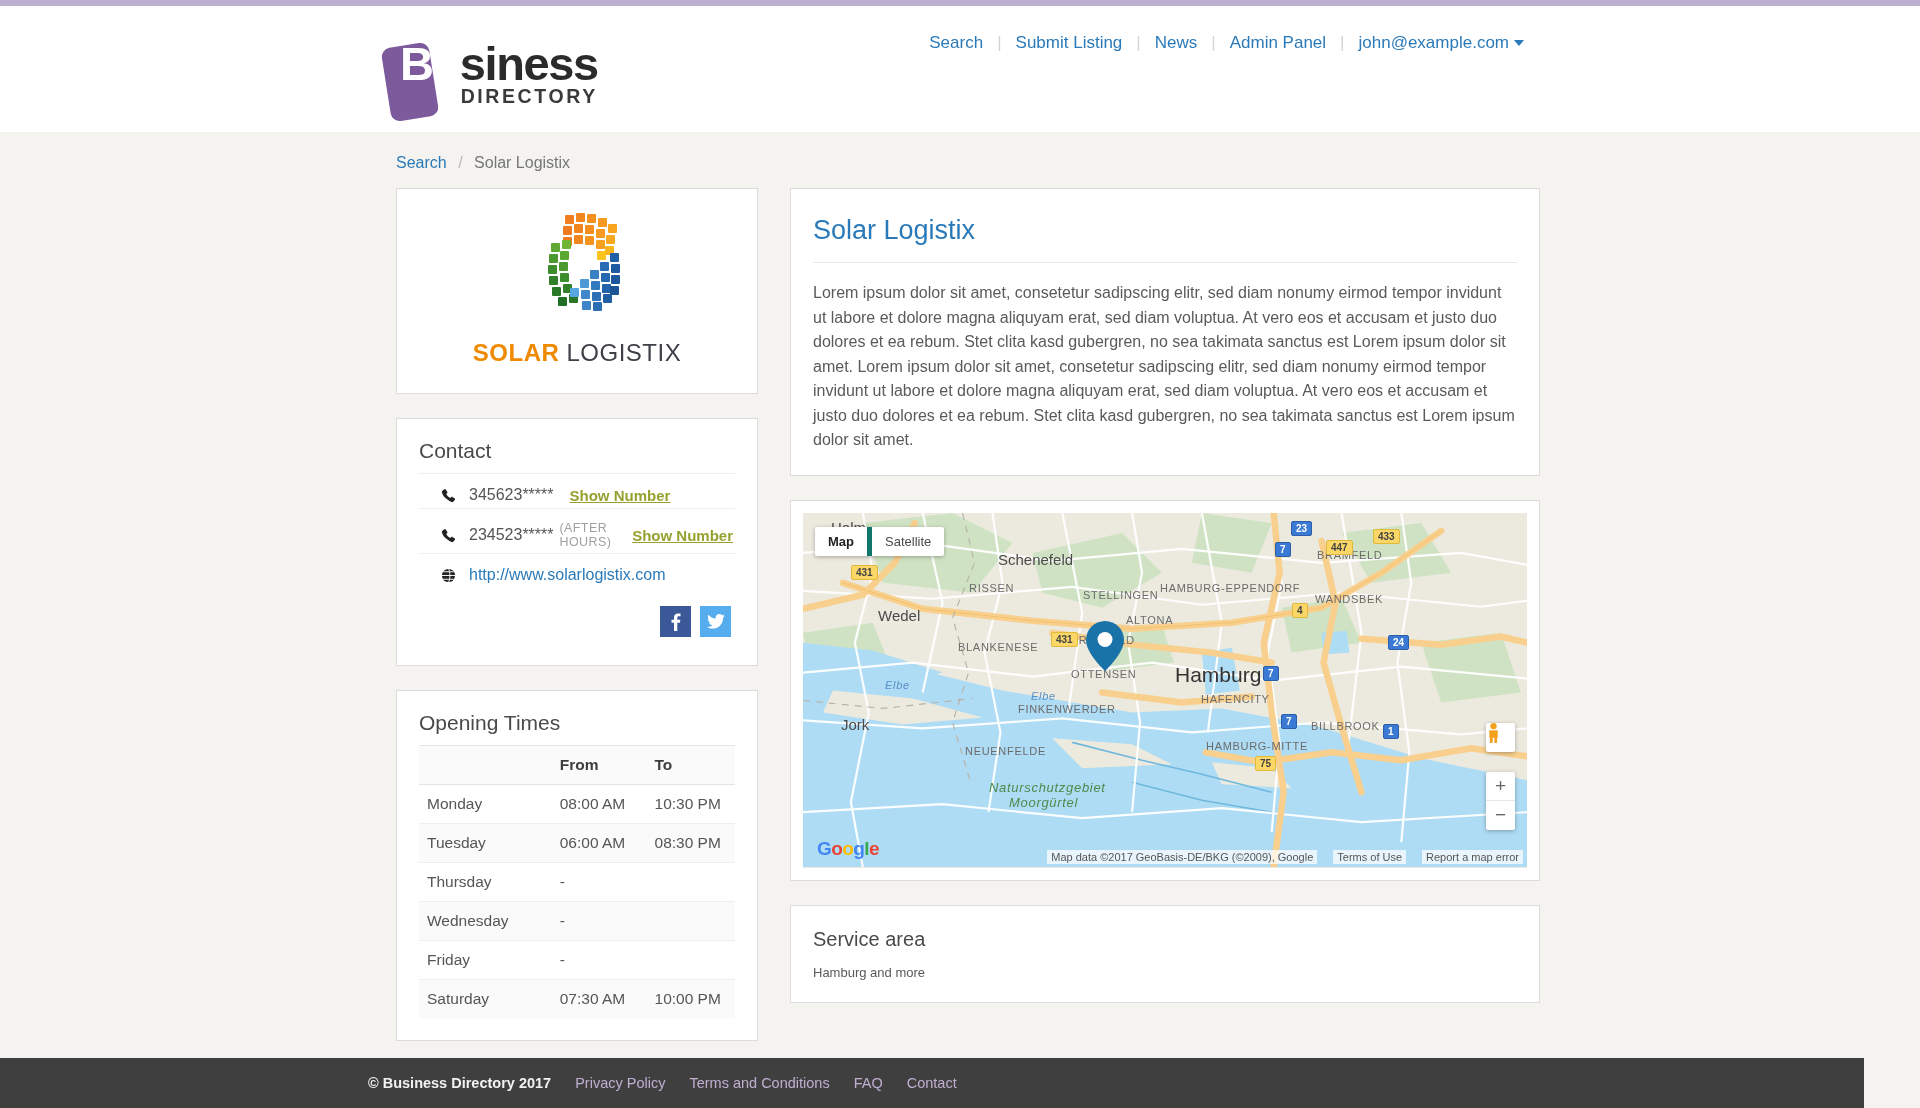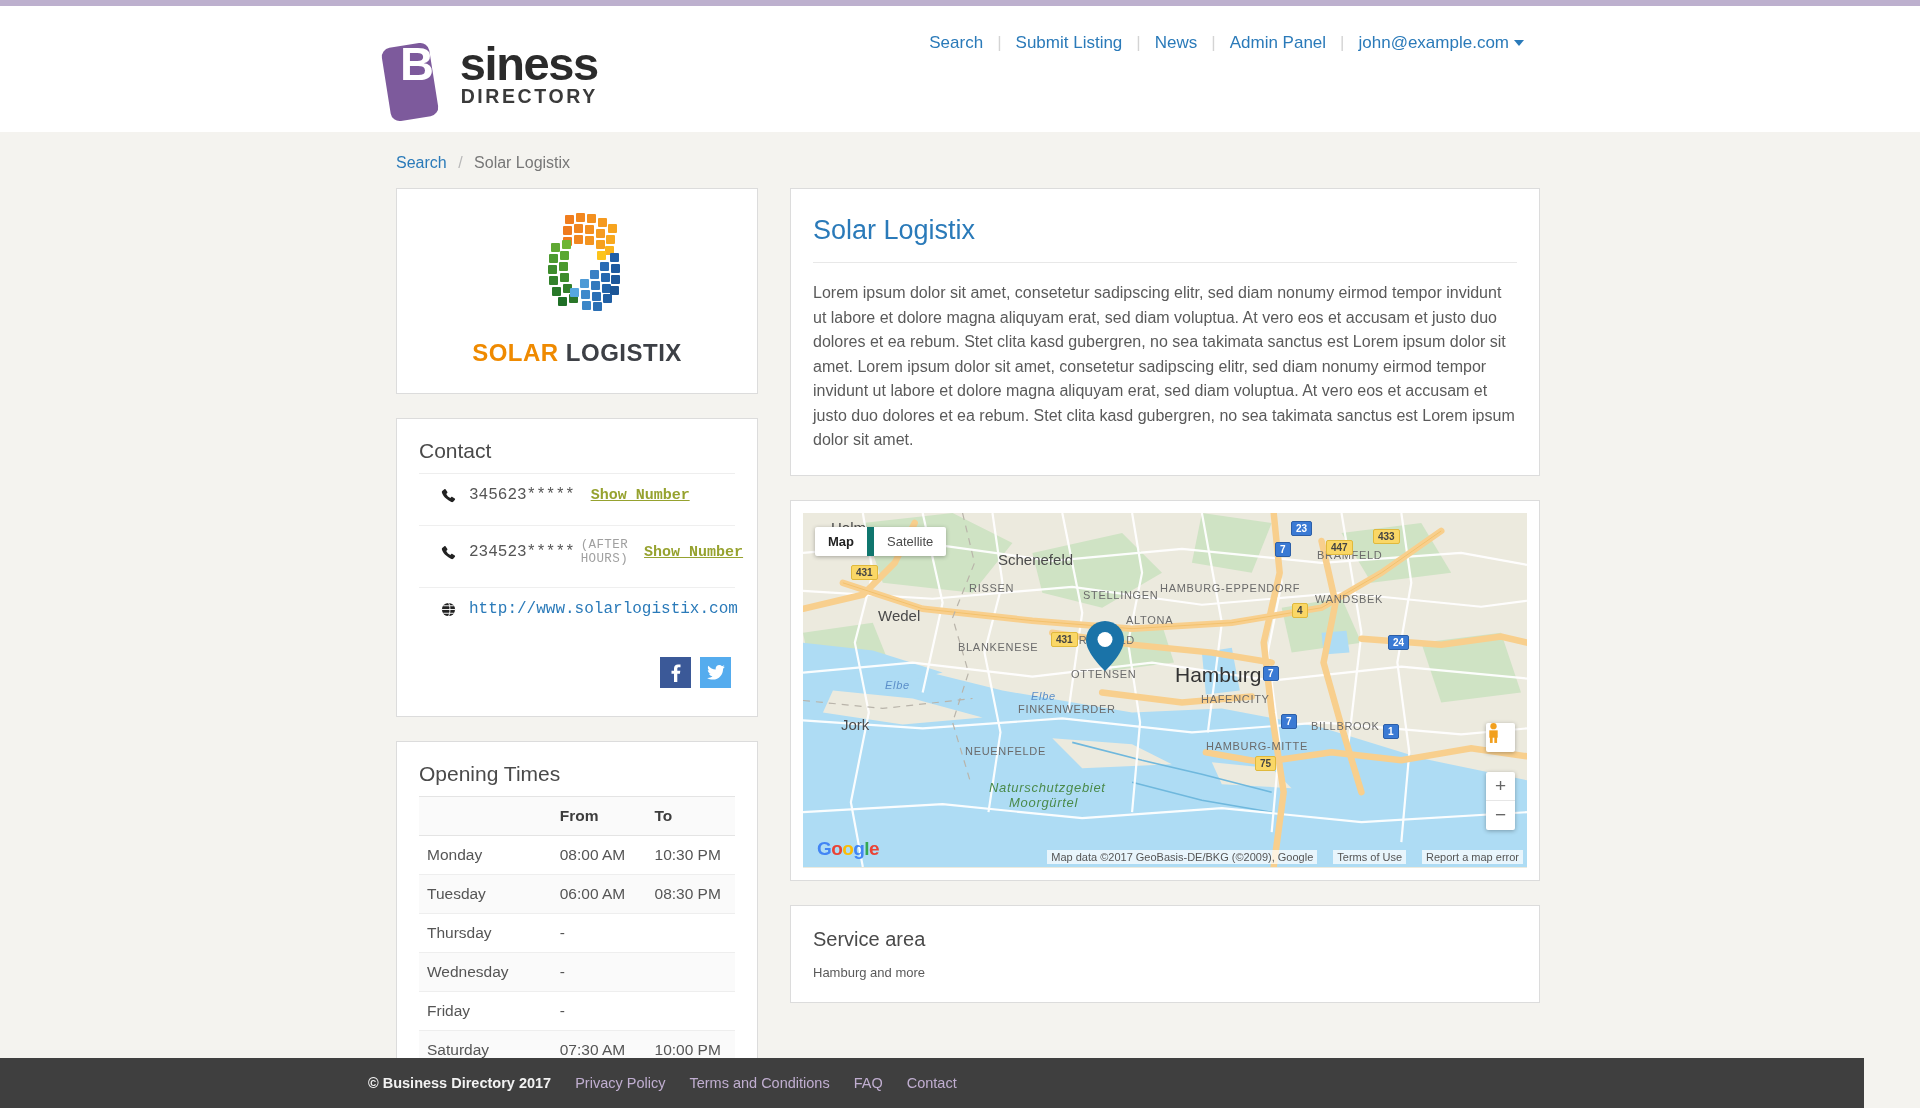--- a/index.html
+++ b/index.html
@@ -65,31 +65,30 @@
     background:#fff; border:1px solid #dcdcdc;
     margin-bottom:24px;
   }
   .panel-pad { padding:20px 22px 22px 22px; }
 
   
   .logo-panel { padding:18px 20px 26px; text-align:center; }
   .sl-wrap { display:flex; flex-direction:column; align-items:center; }
   .sl-text { margin-top:14px; font-size:24px; font-weight:bold; letter-spacing:.5px; }
   .sl-text .o { color:#ef8a00; }
-  .sl-text .g { color:#3d4046; font-weight:bold;margin-top:35px; }
+  .sl-text .g { color:#3d4046; font-weight:normal;margin-top:35px; }
 
   
   .panel-title { font-size:21px; color:#4a4a4a; font-weight:normal; margin:0 0 10px 0; }
   .contact-list { border-top:1px solid #eeeeee; }
   .contact-row {
     display:flex; align-items:center;
     border-bottom:1px solid #efefef;
-    padding:12px 2px 21px 8px;
+    padding:12px 2px 4px 8px;
     min-height:25px;
-    font-family:Liberation Mono, monospace;
   }
   .contact-row:last-child { border-bottom:none; }
   .c-icon { width:42px; flex:none; color:#222; display:flex; justify-content:center; }
   .c-val { font-size:16px; color:#555; }
   .c-note { font-size:12.5px; color:#a0a0a0; letter-spacing:.4px; margin-left:6px; }
   .c-link {
     color:#96a22f; font-weight:bold; font-size:15px;
     text-decoration:underline; margin-left:16px; white-space:nowrap;
   }
   .c-web { color:#2a7ab9; font-size:16px; text-decoration:none; }
@@ -124,21 +123,21 @@
     position:relative; width:100%; height:355px; overflow:hidden;
     background:#eceade; font-family:"Liberation Sans", sans-serif;
   }
   .map svg { position:absolute; inset:0; }
   .map-type {
     position:absolute; top:14px; left:12px; display:flex;
     background:#fff; box-shadow:0 1px 4px rgba(0,0,0,.3); border-radius:2px;
     font-size:13px;
   }
   .map-type div { padding:7px 13px; color:#4a4a4a; }
-  .map-type .active { color:#222; font-weight:bold; border-right:7px solid #0f766e; }
+  .map-type .active { color:#222; font-weight:bold; border-right:5px solid #0f766e; }
   .zoomctl {
     position:absolute; right:12px; bottom:38px; width:29px;
     background:#fff; box-shadow:0 1px 4px rgba(0,0,0,.3); border-radius:2px;
     display:flex; flex-direction:column; align-items:center;
   }
   .zoomctl div { height:29px; width:100%; display:flex; align-items:center; justify-content:center; font-size:19px; color:#666; }
   .zoomctl div:first-child { border-bottom:1px solid #e6e6e6; }
   .pegman {
     position:absolute; right:12px; bottom:116px; width:29px; height:29px;
     background:#fff; box-shadow:0 1px 4px rgba(0,0,0,.3); border-radius:2px;

